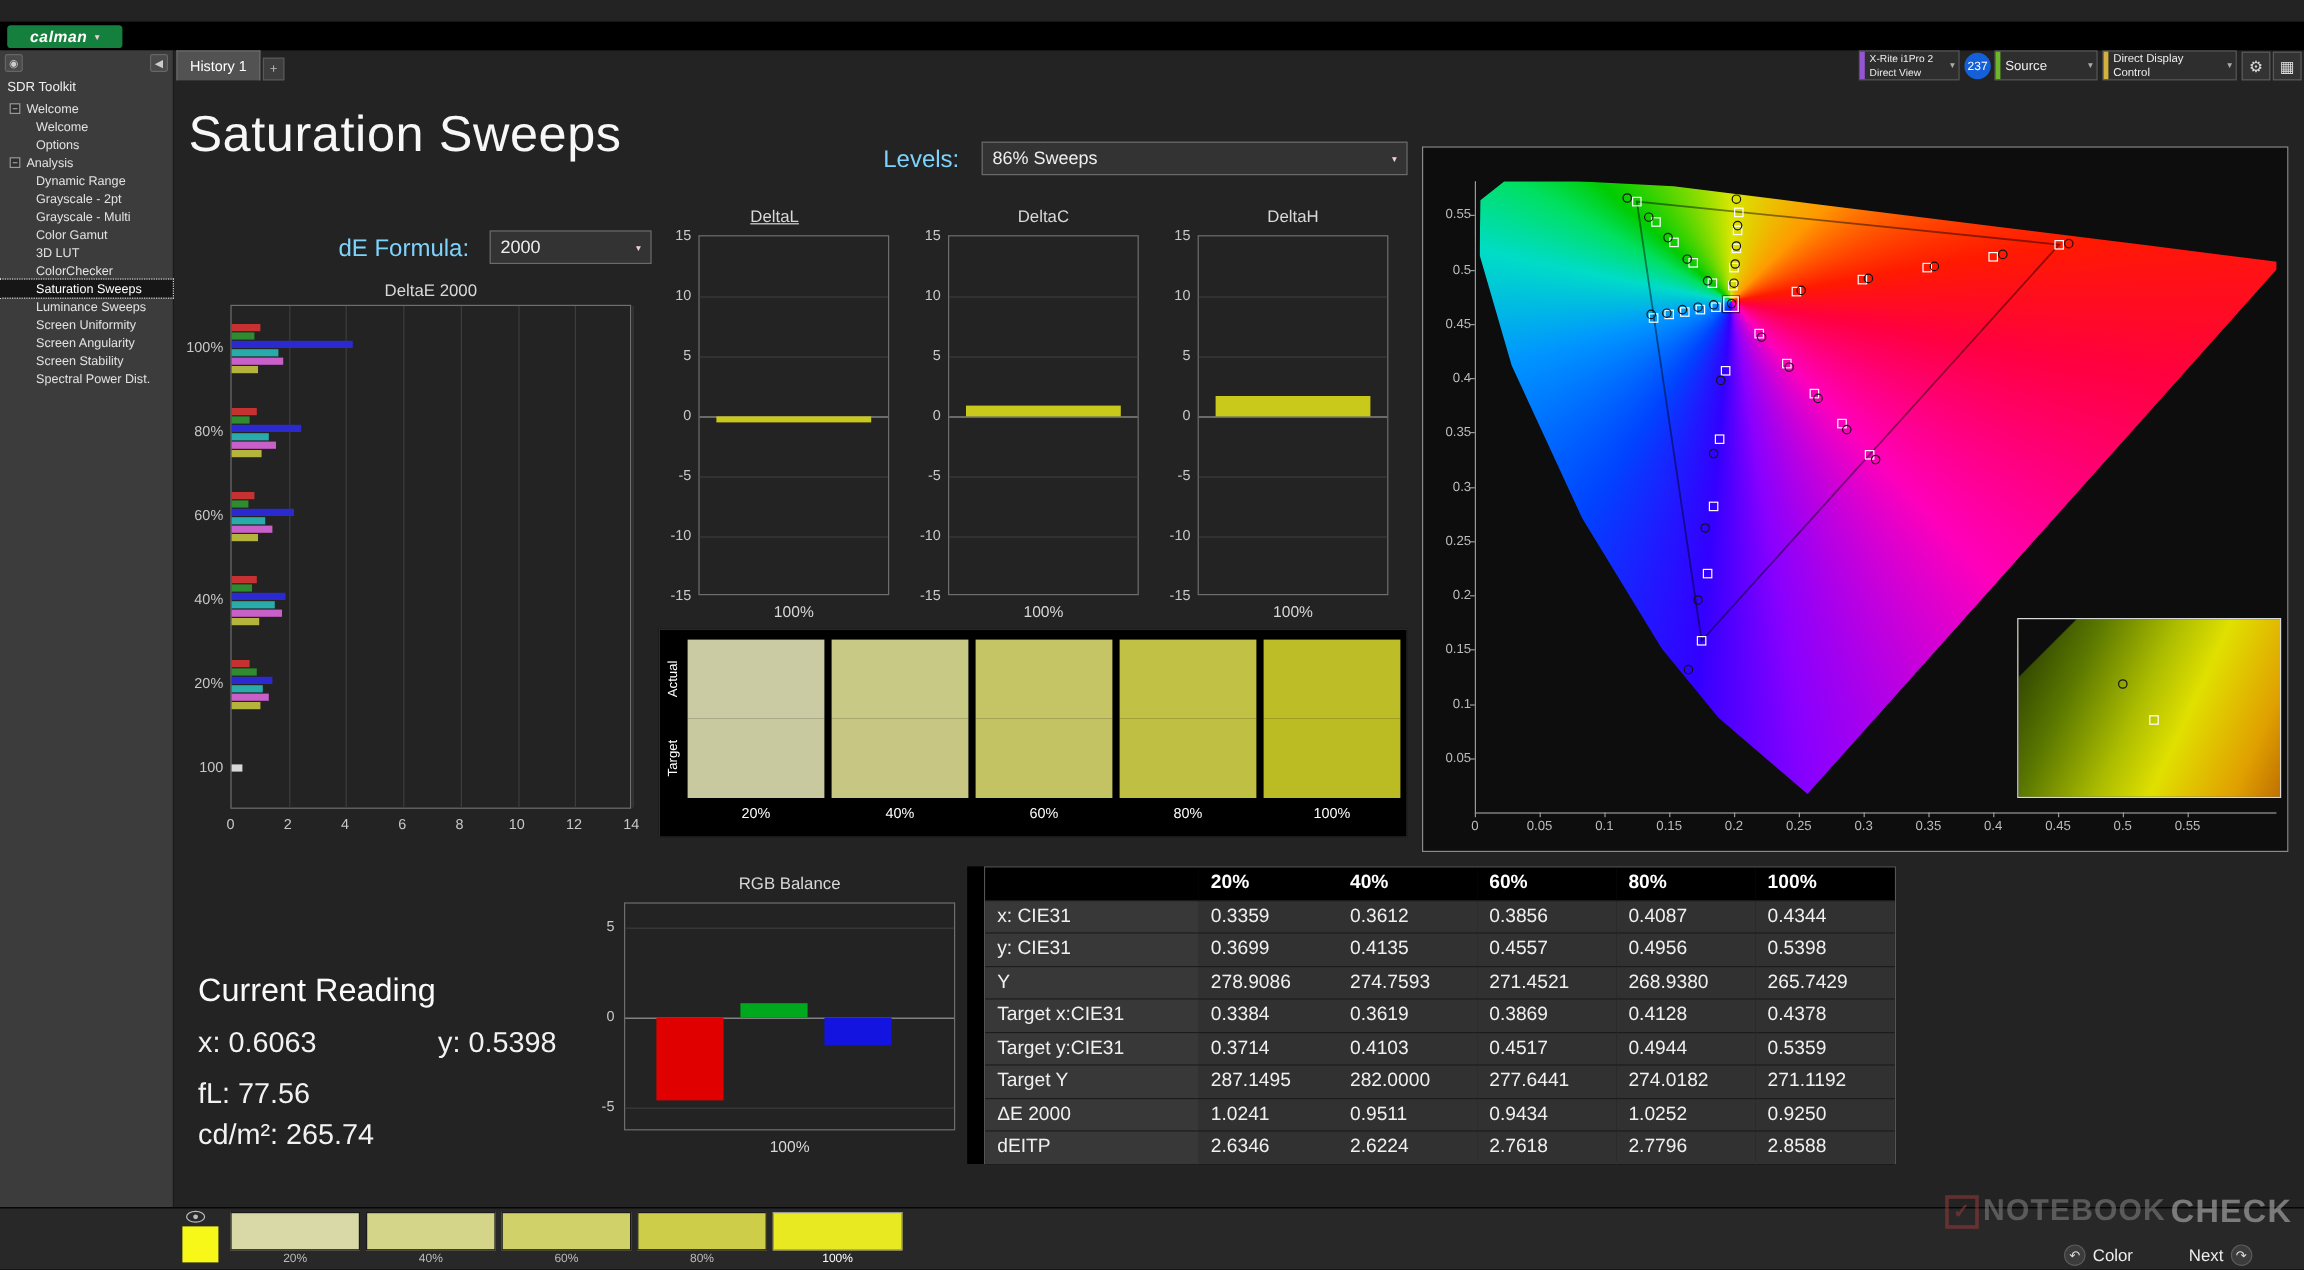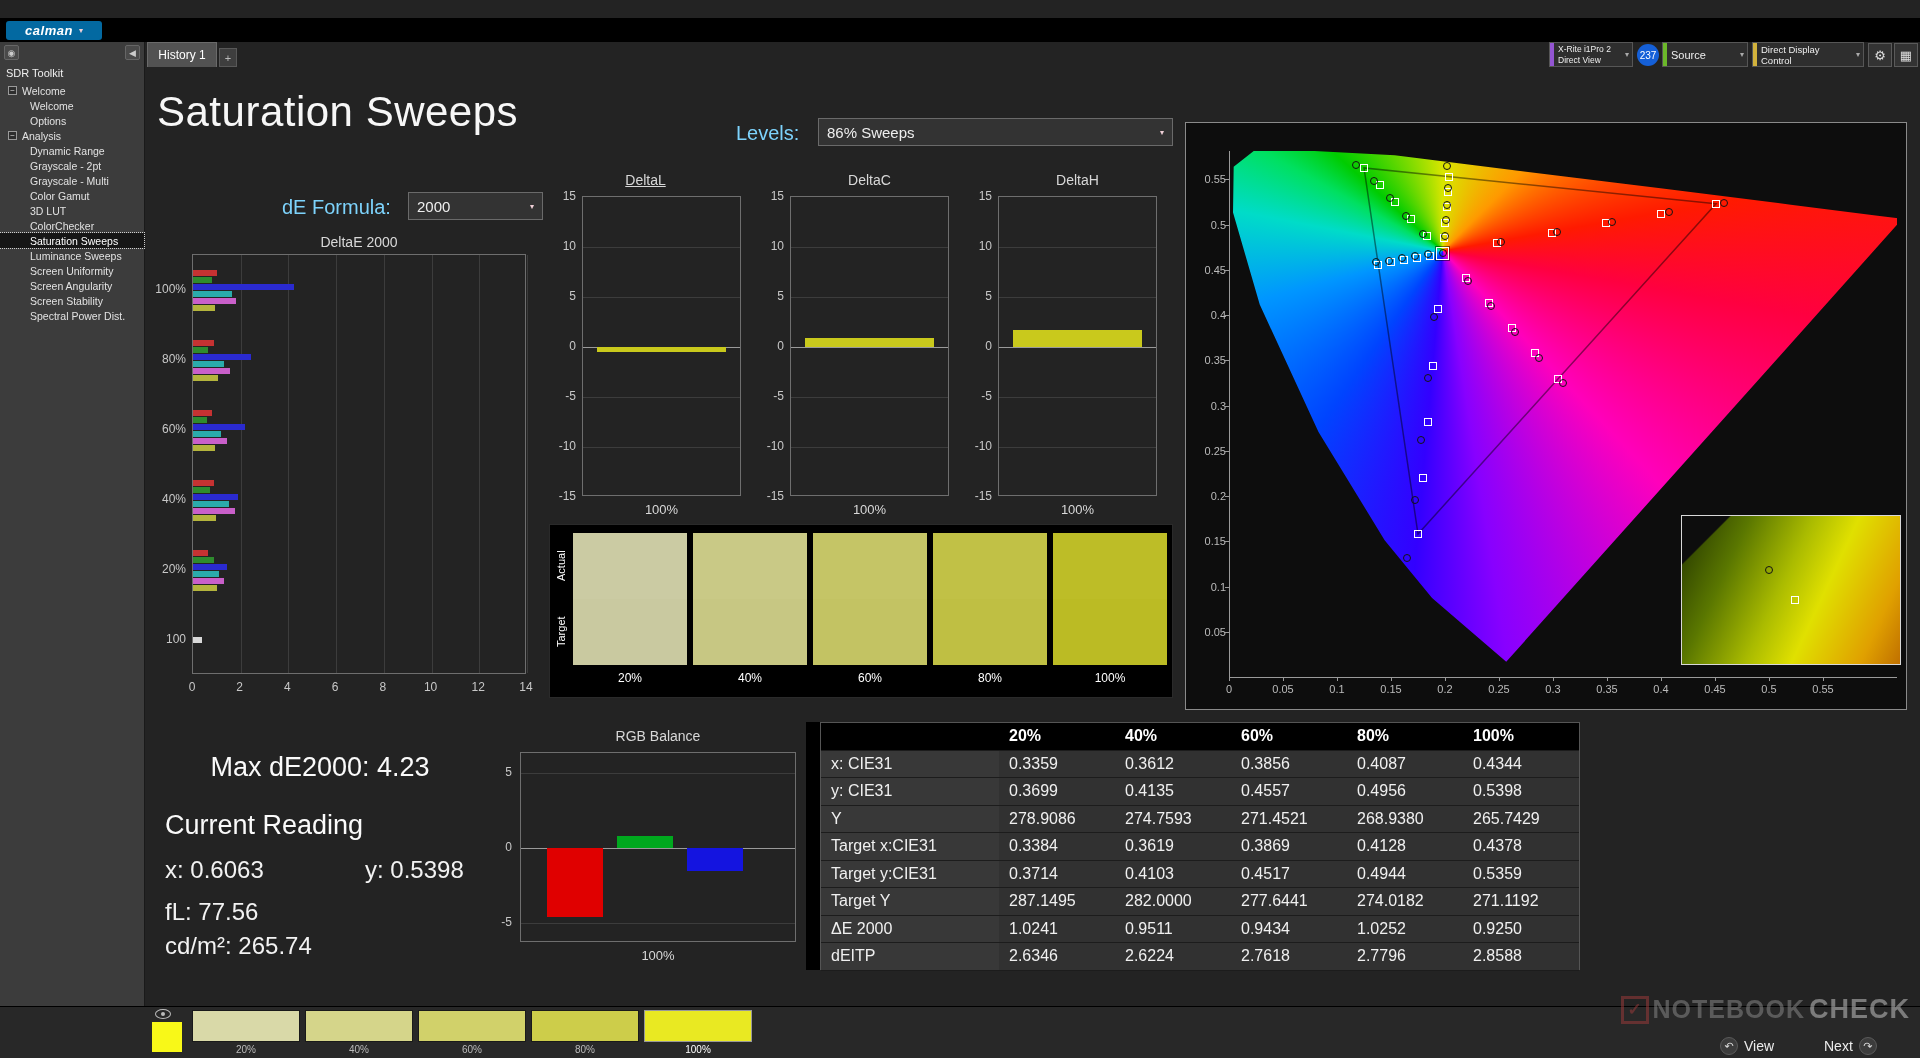--- a/index.html
+++ b/index.html
@@ -8,21 +8,21 @@
 .abs{position:absolute}
 
 #titlebar{left:0;top:0;width:1920px;height:18px;background:#101010;display:flex;align-items:center}
 #app-icon{width:11px;height:11px;margin-left:5px;background:conic-gradient(#2a7ae2,#7ae22a,#e22a7a,#2a7ae2);border-radius:2px}
 #title-text{margin-left:8px;font-size:10px;color:#c8c8c8;white-space:nowrap}
 #titlebar-right{position:absolute;right:0;top:0;height:18px;display:flex;align-items:center}
 #title-color-icon{width:11px;height:11px;background:conic-gradient(#e26a2a,#2ae2c8,#e2c82a,#e26a2a);border-radius:2px;margin-right:10px}
 .win-btn{width:26px;height:18px;display:flex;align-items:center;justify-content:center;font-size:10px;color:#cfcfcf}
 
 #menubar{left:0;top:18px;width:1920px;height:24px;background:#000;display:flex;align-items:center}
-#calman-badge{margin-left:6px;height:19px;min-width:96px;background:#0369a1;border-radius:3px;display:flex;align-items:center;justify-content:center;gap:6px;padding:0 8px}
+#calman-badge{margin-left:6px;height:19px;min-width:96px;background:#15803d;border-radius:3px;display:flex;align-items:center;justify-content:center;gap:6px;padding:0 8px}
 #calman-badge .logo{color:#fff;font-size:13px;font-weight:bold;font-style:italic;letter-spacing:.5px}
 .caret{font-size:8px;color:#f0d0d8}
 
 #sidebar{left:0;top:42px;width:145px;height:964px;background:#3c3c3c;border-right:1px solid #1a1a1a}
 #sidebar-head{display:flex;justify-content:space-between;align-items:center;padding:3px 4px}
 .side-btn{width:15px;height:15px;background:#4a4a4a;border:1px solid #666;color:#ccc;font-size:9px;display:flex;align-items:center;justify-content:center;border-radius:2px}
 #toolkit-label{padding:4px 6px 2px;font-size:11px;color:#efefef}
 #tree{margin-top:2px}
 .tree-group,.tree-item{height:15px;display:flex;align-items:center;font-size:10.5px;color:#e2e2e2;white-space:nowrap}
 .tree-group{padding-left:8px;gap:5px}
@@ -497,21 +497,20 @@
         <div class="cie-ci" style="left: 213.944px; top: 11.2945px;"></div>
         <div class="cie-hl" style="left: 207.124px; top: 95.6745px;"></div>
         <div class="cie-ci" style="left: 209.624px; top: 98.1745px;"></div>
       </div>
     <div id="cie-inset">
       <div class="cie-ci" style="left:38%;top:34%"></div>
       <div class="cie-sq" style="left:50%;top:54%"></div>
     </div>
   </div>
 
-  <div class="abs" id="max-line">Max dE2000: 4.23</div>
   <div class="abs" id="current-title">Current Reading</div>
   <div class="abs reading" id="read-x">x: 0.6063</div>
   <div class="abs reading" id="read-y">y: 0.5398</div>
   <div class="abs reading" id="read-fl">fL: 77.56</div>
   <div class="abs reading" id="read-cd">cd/m²: 265.74</div>
 
   <div class="abs chart-title" id="rgb-title">RGB Balance</div>
   <div class="abs plot" id="rgb-plot">
       <div class="gridh" style="top: 19.6032px;"></div>
       <div class="gridh zero" style="top: 95px;"></div>
@@ -606,21 +605,21 @@
         <div class="tlab">80%</div>
       </div>
       <div class="abs tile sel" style="left: 644px;">
         <div class="tsw" style="background: rgb(233, 233, 34);"></div>
         <div class="tlab">100%</div>
       </div>
     </div>
 
   <div class="abs nav-btn" id="btn-back">
     <span class="nav-ic">↶</span>
-    <span>View</span>
+    <span>Color</span>
   </div>
   <div class="abs nav-btn" id="btn-next">
     <span>Next</span>
     <span class="nav-ic">↷</span>
   </div>
 
   <div class="abs" id="watermark">
     <div id="wm-logo">✓</div>
     <span id="wm-t1">NOTEBOOK</span>
     <span id="wm-t2">CHECK</span>

